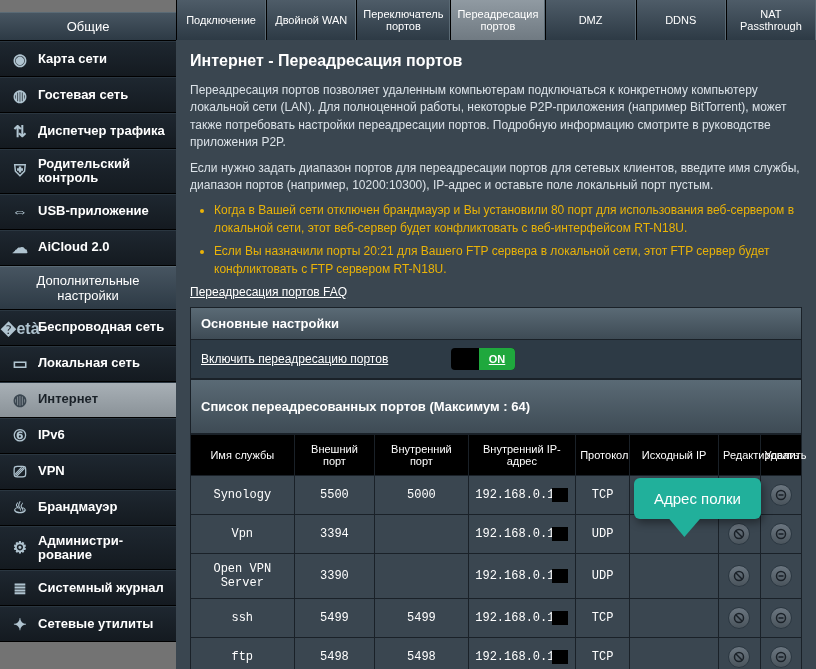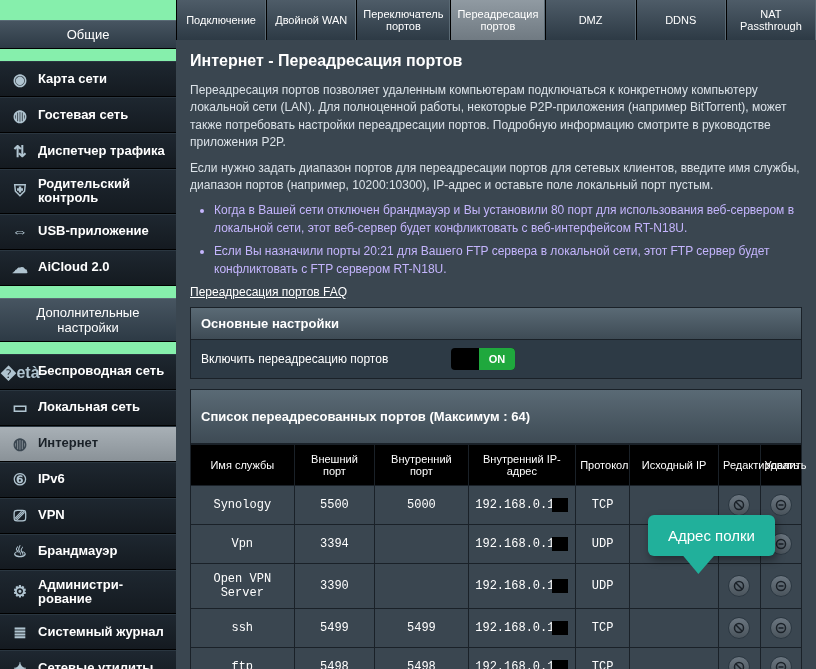--- a/index.html
+++ b/index.html
@@ -6,21 +6,21 @@
 body {
   background: #2a3640;
   font-family: Arial, sans-serif;
   font-size: 13px;
   color: #fff;
   width: 816px;
   height: 669px;
   overflow: hidden;
   display: flex;
 }
-.sidebar { width: 176px; background: #86efac; display: flex; flex-direction: column; gap: 12px; padding-top: 20px; }
+.sidebar { width: 176px; background: #737373; display: flex; flex-direction: column; gap: 0; padding-top: 12px; }
 .side-section-title {
   background: linear-gradient(#475561, #2d3a45);
   color: #fff;
   text-align: center;
   padding: 6px;
   font-size: 13px;
   border-bottom: 1px solid #000;
   border-top: 1px solid #5a6a75;
 }
 .side-item {
@@ -60,42 +60,42 @@
   padding: 4px 6px;
   line-height: 1.1;
   cursor: pointer;
 }
 .tab.active {
   background: linear-gradient(#909aa2, #707a82);
 }
 .content { padding: 12px 14px; overflow: hidden; }
 .page-title { font-size: 16px; color: #fff; font-weight: bold; margin-bottom: 12px; }
 .desc { font-size: 12px; color: #dbe2e8; line-height: 1.45; margin-bottom: 8px; }
-.bullets { font-size: 12px; color: #c4b5fd; line-height: 1.45; padding-left: 24px; margin-bottom: 6px; }
+.bullets { font-size: 12px; color: #eab308; line-height: 1.45; padding-left: 24px; margin-bottom: 6px; }
 .bullets li { margin-bottom: 6px; }
 .faq-link { color: #fff; text-decoration: underline; font-size: 12px; cursor: pointer; display: inline-block; margin-bottom: 8px; text-align: center; }
 
 .section-header {
   background: linear-gradient(#5a6a75, #3e4b55);
   color: #fff;
   font-weight: bold;
   padding: 8px 10px;
   font-size: 13px;
   border: 1px solid #1a2128;
 }
 .setting-row {
   background: #2d3a45;
   border: 1px solid #1a2128;
   border-top: none;
   display: flex;
   align-items: center;
   padding: 8px 10px;
   gap: 20px;
   font-size: 12px;
-  margin-bottom: 10px;
+  text-decoration: underline;
 }
 .toggle {
   display: inline-flex;
   width: 64px;
   height: 22px;
   background: #000;
   border-radius: 4px;
   overflow: hidden;
   cursor: pointer;
   align-items: center;
@@ -410,14 +410,14 @@
               <td class="mono">TCP</td>
               <td></td>
               <td><span class="circ-btn"></span></td>
               <td><span class="circ-btn"></span></td>
             </tr>
           </tbody>
     </table>
   </div>
 </div>
 
-<div class="callout" style="left:458px; top:515px;margin-left:14px;">Адрес полки</div>
+<div class="callout" style="left:458px; top:478px;">Адрес полки</div>
 </div>
 
 </body></html>

